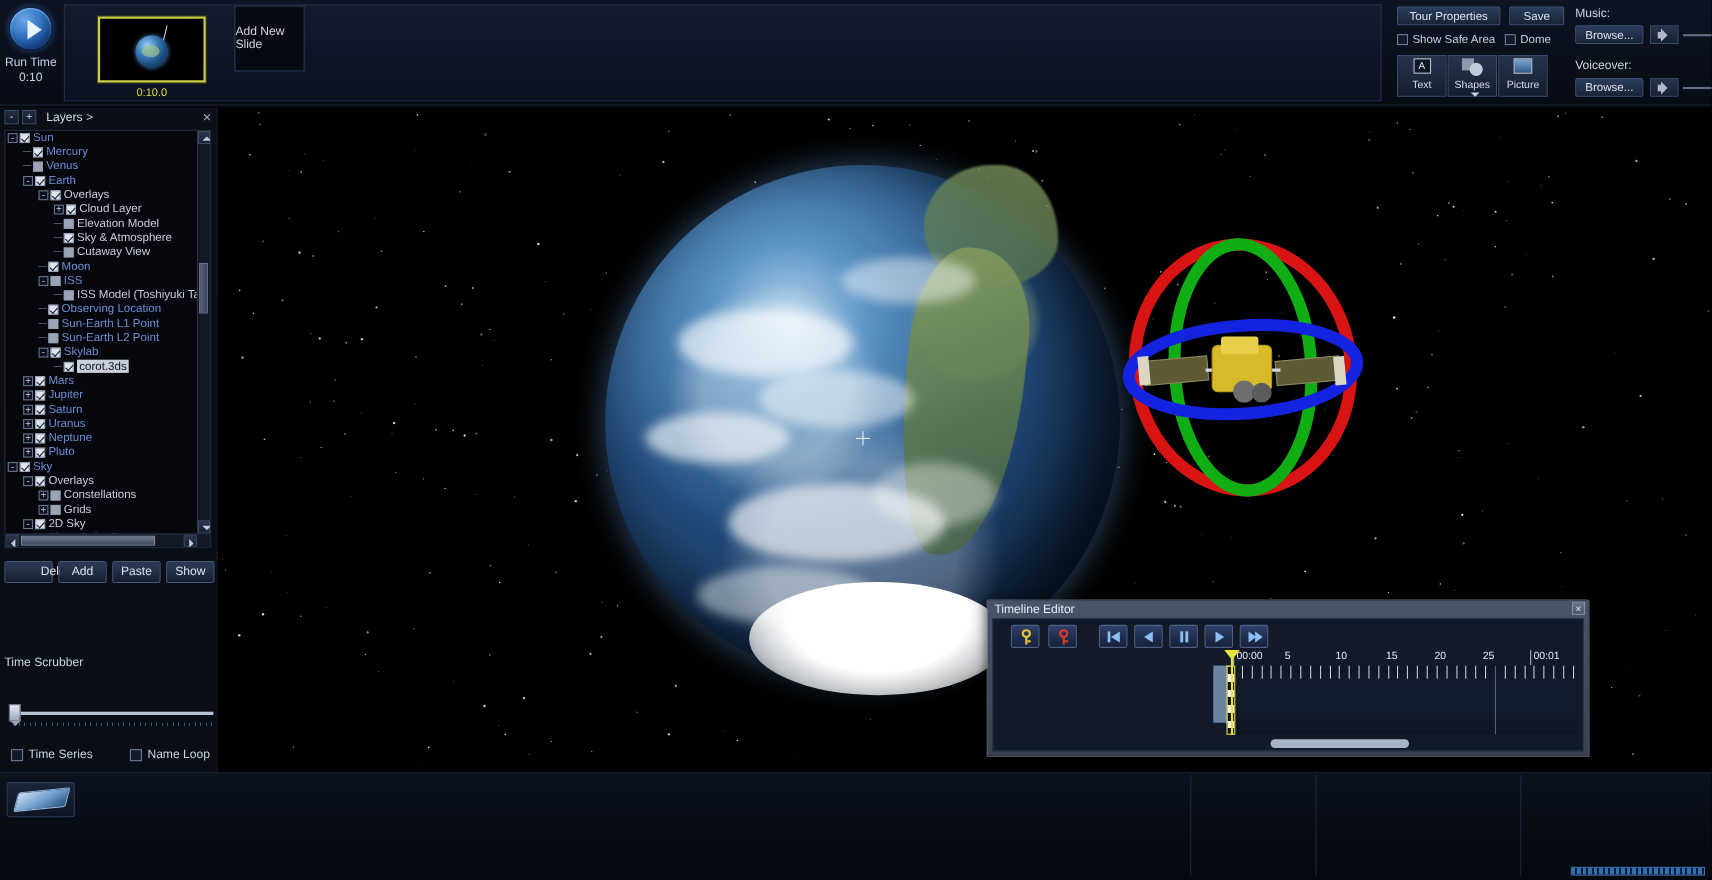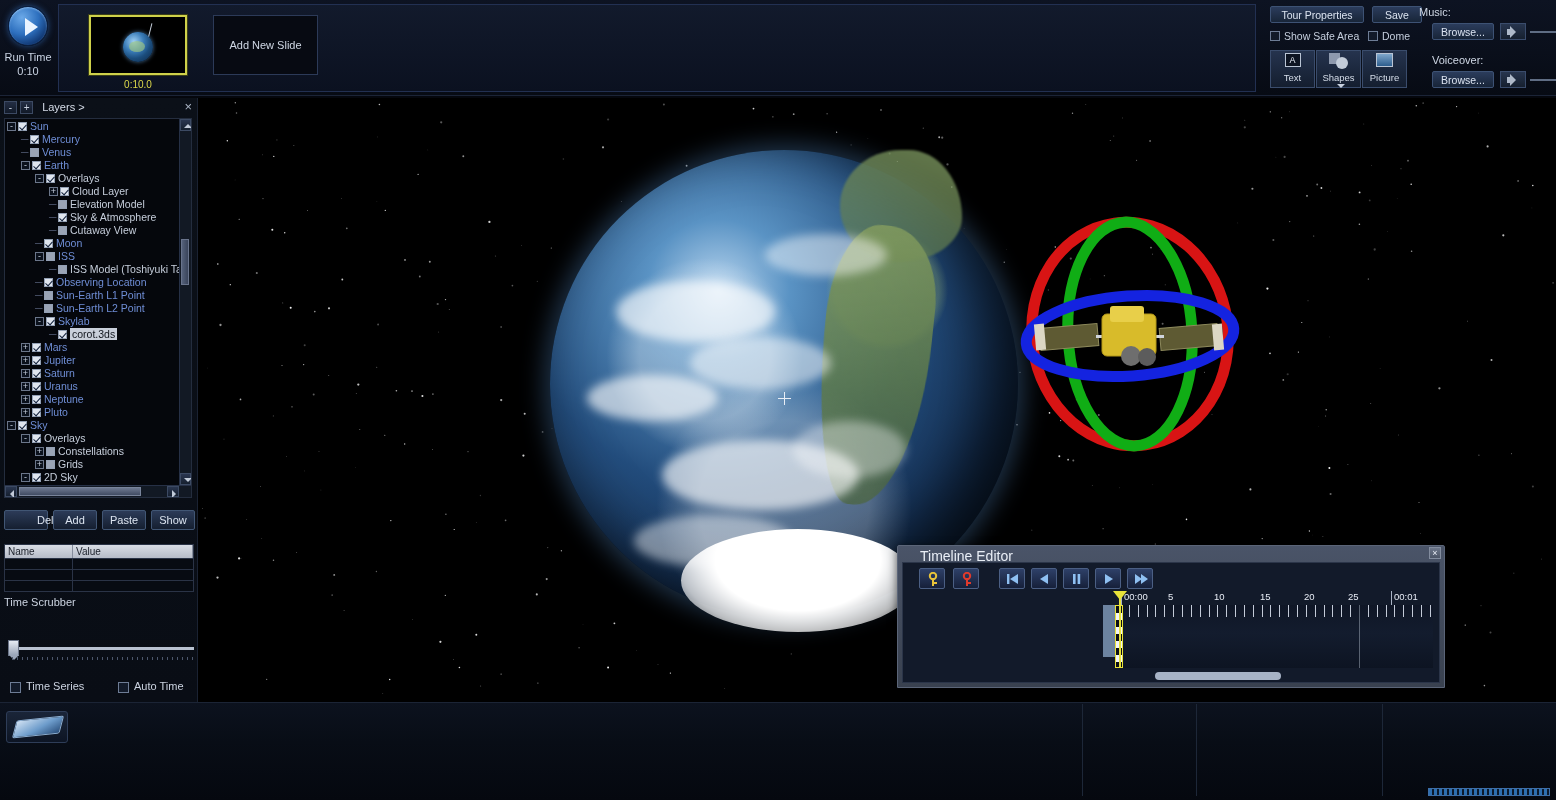--- a/index.html
+++ b/index.html
@@ -65,21 +65,21 @@
     background:rgba(160,200,130,.65);
   }
   .slide-antenna{position:absolute;left:58px;top:6px;width:1px;height:20px;background:#c9d2e0;transform:rotate(14deg);}
   .slide-tick-l{position:absolute;left:-2px;top:-9px;border-left:9px solid #e8e547;border-bottom:9px solid transparent;}
   .slide-tick-r{position:absolute;right:-2px;top:-9px;border-right:9px solid #5f6472;border-bottom:9px solid transparent;}
   .slide-time{
     position:absolute; top:74px; width:98px; text-align:center;
     color:#dcd94a; font-size:10px;
   }
   #addslide {
-    position:absolute; left:154px; top:10px; width:105px; height:60px;
+    position:absolute; left:154px; top:0; width:64px; height:60px;
     background:#070a12; border:1px solid #2c3a58;
     color:#cfd7e4; font-size:11px; display:flex; align-items:center; justify-content:center;
     cursor:pointer;
   }
 
   
   #tourright { position:absolute; right:2px; top:2px; width:296px; height:92px; }
   .tbtn {
     background:linear-gradient(180deg,#2b3c5c,#182538);
     border:1px solid #3d5274; border-radius:2px;
@@ -104,21 +104,21 @@
   #ico-picture{left:104px;}
   .icobtn .cap{display:block;font-size:9.5px;line-height:10px;}
   .mini-a{display:inline-block;width:16px;height:14px;border:1px solid #b9c4d4;background:#0d1422;color:#e7edf6;font-size:9px;line-height:13px;}
   .mini-shapes{display:inline-block;position:relative;width:20px;height:16px;}
   .mini-shapes i{position:absolute;display:block;}
   .mini-sq{left:0;top:0;width:11px;height:11px;background:#8e99ad;}
   .mini-ci{left:7px;top:4px;width:12px;height:12px;border-radius:50%;background:#c3ccd9;}
   .mini-pic{display:inline-block;width:17px;height:14px;border:1px solid #b9c4d4;background:linear-gradient(180deg,#7fa7cc,#2d5d8d);}
   .mini-caret{position:absolute;left:20px;bottom:-1px;border-left:4px solid transparent;border-right:4px solid transparent;border-top:4px solid #c7d0de;}
   .audiolabel{position:absolute;font-size:11px;color:#cfd7e4;}
-  #lbl-music{left:161px;top:4px;}
+  #lbl-music{left:174px;top:4px;}
   #lbl-voice{left:174px;top:52px;}
   .browsebtn{position:absolute;width:62px;height:17px;}
   #btn-browse1{left:174px;top:21px;}
   #btn-browse2{left:174px;top:69px;}
   .spkr{
     position:absolute;width:26px;height:17px;
     background:linear-gradient(180deg,#27354e,#16202f);border:1px solid #3a4c6c;
     cursor:pointer;
   }
   #spk1{left:242px;top:21px;} #spk2{left:242px;top:69px;}
@@ -237,21 +237,21 @@
   #gizmo{position:absolute;left:812px;top:112px;width:240px;height:250px;}
   #gizmo svg{position:absolute;inset:0;}
 
   
   #timeline{
     position:absolute; left:897px; top:545px; width:548px; height:143px;
     background:linear-gradient(180deg,#4a5468,#39414f);
     border:1px solid #5b6578; border-radius:2px 2px 0 0;
     box-shadow:0 2px 10px rgba(0,0,0,.6);
   }
-  #tl-title{position:absolute;left:22px;top:2px;font-size:14px;color:#e9eef6;}
+  #tl-title{position:absolute;left:6px;top:2px;font-size:11px;color:#e9eef6;}
   #tl-close{position:absolute;right:3px;top:1px;width:12px;height:12px;
     background:linear-gradient(180deg,#6c7689,#4c5566);border:1px solid #828c9e;color:#e8edf5;
     font-size:9px;line-height:10px;text-align:center;cursor:pointer;}
   #tl-body{position:absolute;left:4px;top:16px;right:4px;bottom:4px;background:#121a2a;border:1px solid #2b3549;}
   #tl-tools{position:absolute;left:8px;top:5px;height:22px;}
   .tlb{position:absolute;top:0;width:26px;height:21px;border:1px solid #4b5f84;border-radius:2px;
     background:linear-gradient(180deg,#2e4straight,#18223a);cursor:pointer;}
   .tlb{background:linear-gradient(180deg,#2e4068,#16203a);}
   .tlb svg{position:absolute;left:5px;top:3px;}
   #tlb-key{left:8px;} #tlb-delkey{left:42px;}
@@ -415,51 +415,33 @@
       </div>
     </div>
 
     <div id="layerbtns">
         <div class="lgbtn" style="left: 0px; padding-left: 32px;">Delete</div>
         <div class="lgbtn" style="left: 49px;">Add</div>
         <div class="lgbtn" style="left: 98px;">Paste</div>
         <div class="lgbtn" style="left: 147px;">Show</div>
       </div>
 
-    <div id="proptable">
-      <div class="hdr">
-        <div class="c1">Name</div>
-        <div class="c2">Value</div>
-      </div>
-      <div class="row">
-          <div class="c1"></div>
-          <div class="c2"></div>
-        </div>
-      <div class="row">
-          <div class="c1"></div>
-          <div class="c2"></div>
-        </div>
-      <div class="row">
-          <div class="c1"></div>
-          <div class="c2"></div>
-        </div>
-    </div>
 
     <div id="scrubber-lbl">Time Scrubber</div>
     <div id="scrubber">
       <span class="strack"></span>
       <span class="sknob"></span>
       <span class="ticks"></span>
     </div>
     <div id="tsrow">
       <span class="one">
         <span class="ck"></span><span>Time Series</span>
       </span>
       <span class="two">
-        <span class="ck"></span><span>Auto Time</span>
+        <span class="ck"></span><span>Name Loop</span>
       </span>
     </div>
   </div>
 
   <div id="view">
     <svg id="stars" width="1358" height="604">
         <circle cx="206.7" cy="346.0" r="0.63" fill="#ffffff" opacity="0.83"></circle>
         <circle cx="954.4" cy="386.2" r="0.30" fill="#ffffff" opacity="0.41"></circle>
         <circle cx="109.6" cy="112.6" r="0.46" fill="#ffffff" opacity="0.79"></circle>
         <circle cx="353.3" cy="150.0" r="0.55" fill="#ffffff" opacity="0.62"></circle>

